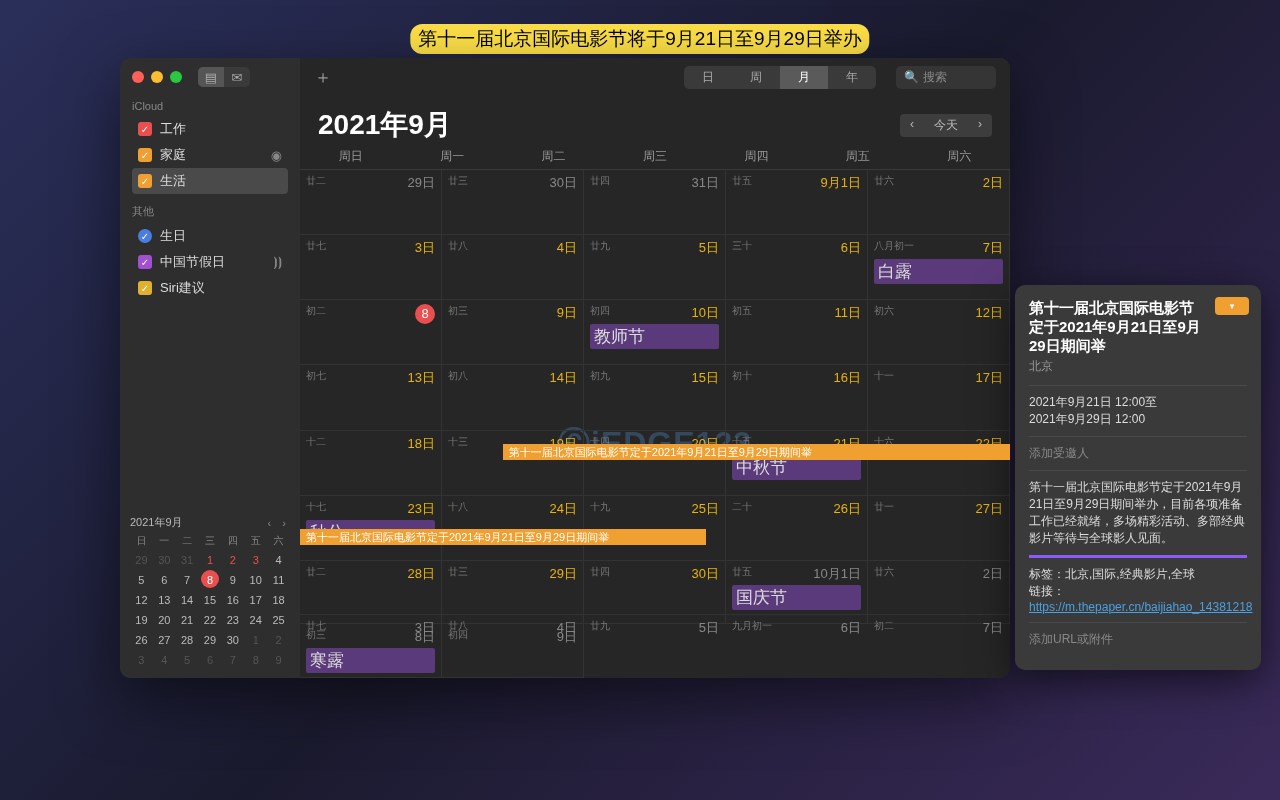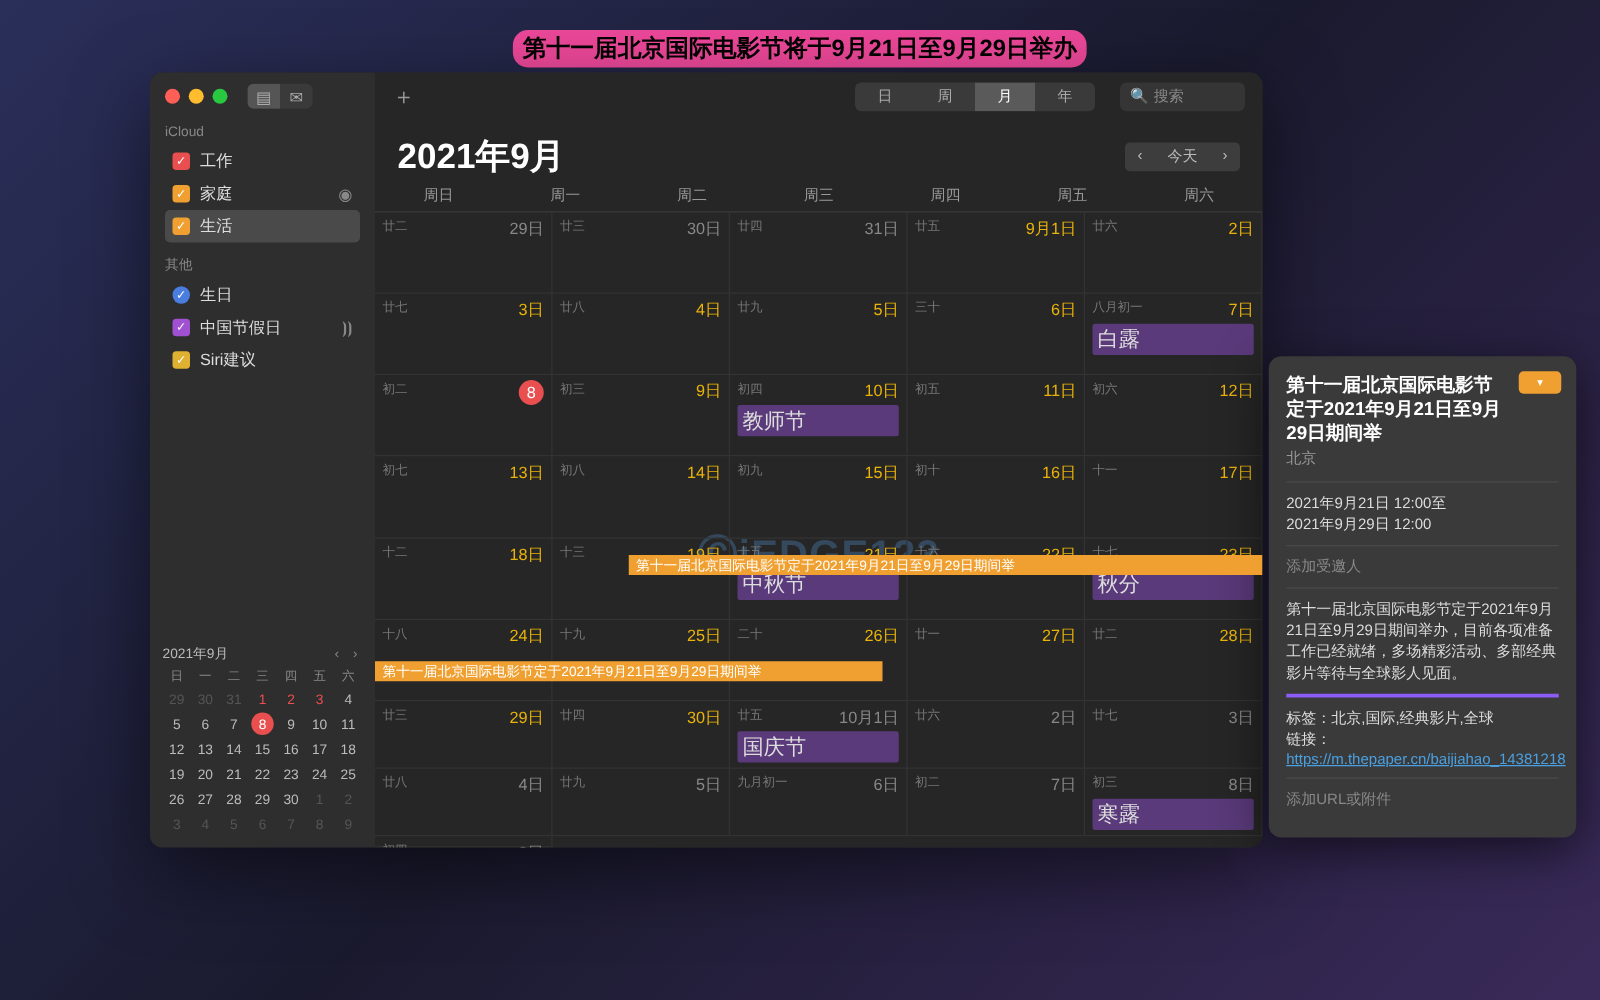--- a/index.html
+++ b/index.html
@@ -4,21 +4,21 @@
 <style>
   * { box-sizing: border-box; margin: 0; padding: 0; }
   body {
     font-family: -apple-system, "Helvetica Neue", sans-serif;
     background: linear-gradient(135deg,#2a2f5a,#1a1a2e,#3a2a5a);
     width:1280px; height:800px; overflow:hidden; position:relative;
     font-size:13px; color:#ddd;
   }
   .top-banner {
     position:absolute; top:24px; left:50%; transform:translateX(-50%);
-    background:#ec4899; color:#000; font-size:19px; padding:2px 8px; font-weight:700;border-radius:12px;
+    background:#fde047; color:#000; font-size:19px; padding:2px 8px; font-weight:400;border-radius:12px;
   }
   .window {
     position:absolute; left:120px; top:58px; width:890px; height:620px;
     background:#2a2a2a; border-radius:10px; overflow:hidden; display:flex;
     box-shadow:0 20px 60px rgba(0,0,0,.5);
   }
   .sidebar {
     width:180px; background:#2e2e2e; display:flex; flex-direction:column;
   }
   .titlebar { height:38px; display:flex; align-items:center; padding:0 12px; gap:8px; }
@@ -317,20 +317,24 @@
         </div>
         <div class="cell cur">
           <span class="ln">十二</span>
           <span class="dn">18日</span>
         </div>
         <div class="cell cur">
           <span class="ln">十三</span>
           <span class="dn">19日</span>
         </div>
         <div class="cell cur">
+          <span class="ln">十四</span>
+          <span class="dn">20日</span>
+        </div>
+        <div class="cell cur">
           <span class="ln">十五</span>
           <span class="dn">21日</span>
           <div class="ev purple">中秋节</div>
         </div>
         <div class="cell cur">
           <span class="ln">十六</span>
           <span class="dn">22日</span>
         </div>
         <div class="cell cur">
           <span class="ln">十七</span>

